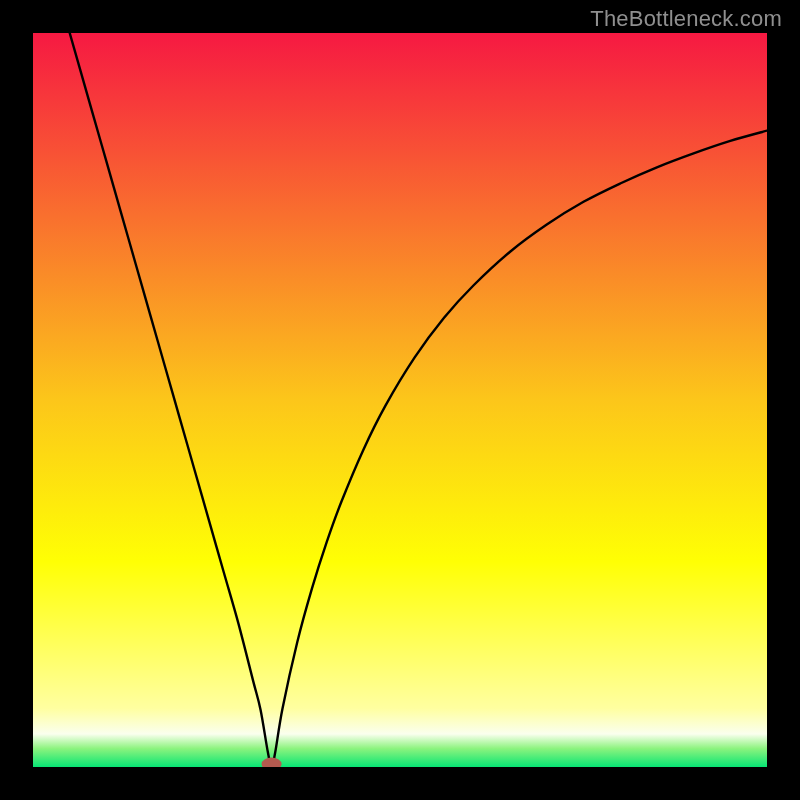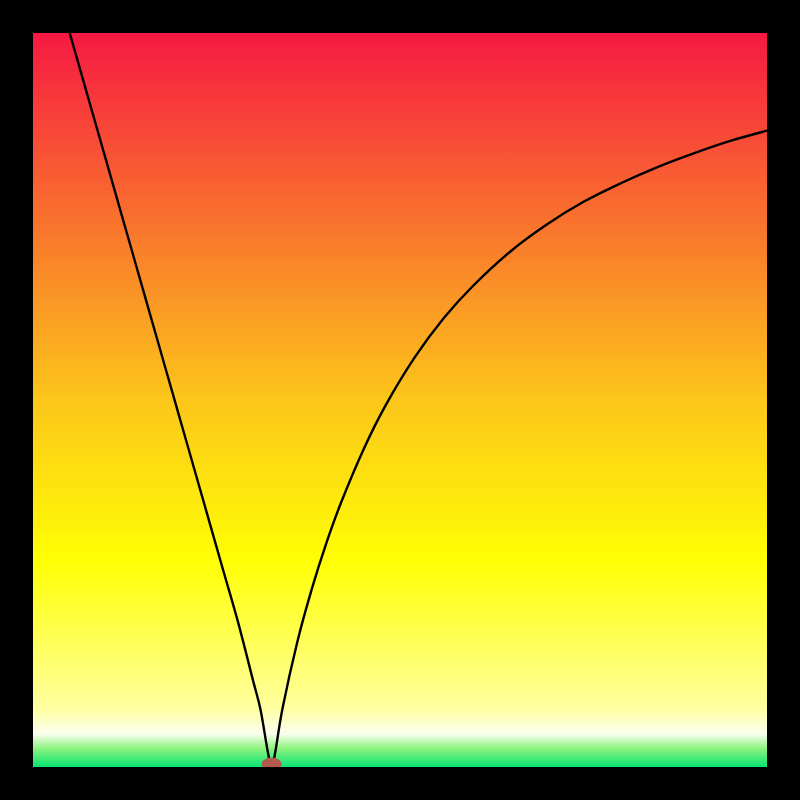--- a/index.html
+++ b/index.html
@@ -56,13 +56,14 @@
             <stop offset="95.5%" stop-color="#faffee"></stop>
             <stop offset="97.5%" stop-color="#8bf37e"></stop>
             <stop offset="100%" stop-color="#07e574"></stop>
           </linearGradient>
         </defs>
         <rect x="0" y="0" width="734" height="734" fill="url(#bg-grad)"></rect>
         <path d="M 36.70 0.00 C 40.37 12.84, 52.60 55.66, 58.72 77.07 C 64.84 98.48, 68.51 111.32, 73.40 128.45 C 78.29 145.58, 83.19 162.70, 88.08 179.83 C 92.97 196.96, 97.87 214.08, 102.76 231.21 C 107.65 248.34, 112.55 265.46, 117.44 282.59 C 122.33 299.72, 127.23 316.84, 132.12 333.97 C 137.01 351.10, 141.91 368.22, 146.80 385.35 C 151.69 402.48, 156.59 419.60, 161.48 436.73 C 166.37 453.86, 171.27 470.98, 176.16 488.11 C 181.05 505.24, 185.95 522.36, 190.84 539.49 C 195.73 556.62, 200.63 572.76, 205.52 590.87 C 210.41 608.98, 216.53 633.81, 220.20 648.12 C 223.87 662.43, 225.09 664.88, 227.54 676.75 C 229.99 688.61, 233.04 709.78, 234.88 719.32 C 236.72 728.86, 237.33 734.00, 238.55 734.00 C 239.77 734.00, 240.38 729.11, 242.22 719.32 C 244.06 709.53, 245.89 693.63, 249.56 675.28 C 253.23 656.93, 259.35 629.16, 264.24 609.22 C 269.13 589.28, 274.03 572.28, 278.92 555.64 C 283.81 539.00, 288.71 523.83, 293.60 509.40 C 298.49 494.96, 302.16 484.44, 308.28 469.03 C 314.40 453.61, 322.96 432.94, 330.30 416.91 C 337.64 400.89, 343.76 388.29, 352.32 372.87 C 360.88 357.46, 371.89 339.11, 381.68 324.43 C 391.47 309.75, 401.25 296.78, 411.04 284.79 C 420.83 272.80, 429.39 263.51, 440.40 252.50 C 451.41 241.49, 464.87 228.89, 477.10 218.73 C 489.33 208.58, 501.57 199.89, 513.80 191.57 C 526.03 183.26, 538.27 175.67, 550.50 168.82 C 562.73 161.97, 574.97 156.22, 587.20 150.47 C 599.43 144.72, 611.67 139.34, 623.90 134.32 C 636.13 129.31, 648.37 124.78, 660.60 120.38 C 672.83 115.97, 685.07 111.69, 697.30 107.90 C 709.53 104.11, 727.88 99.33, 734.00 97.62" fill="none" stroke="#000" stroke-width="2.4" stroke-linecap="round" stroke-linejoin="round"></path>
         <ellipse cx="238.55" cy="731.00" rx="10" ry="6.5" fill="#b35a4f"></ellipse>
       </svg>
   </div>
+  <div class="watermark">TheBottleneck.com</div>
 </div>
 
 </body></html>

